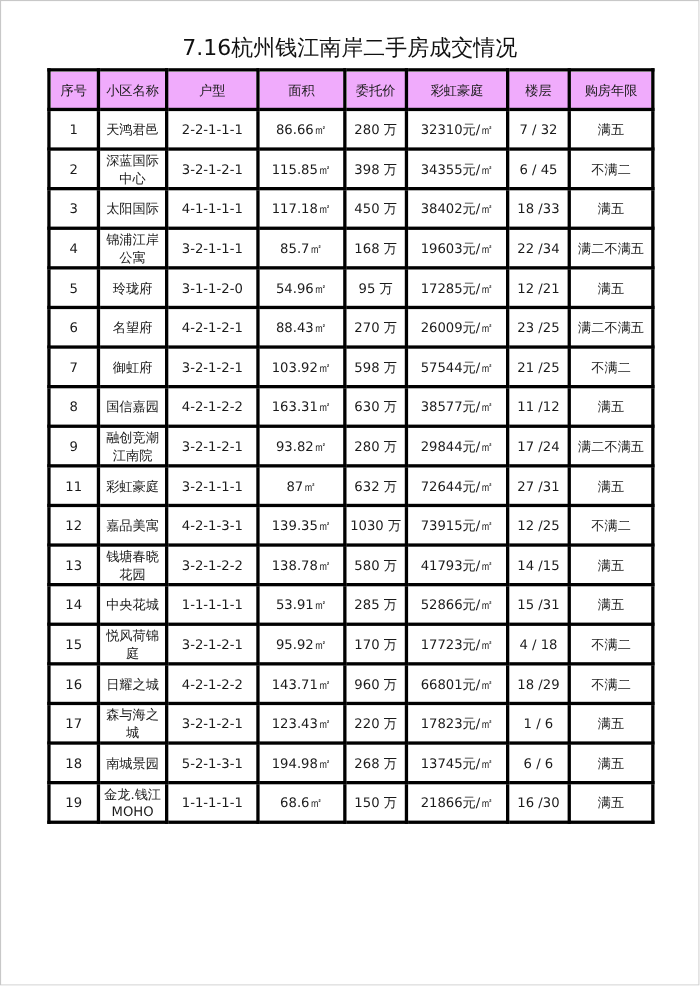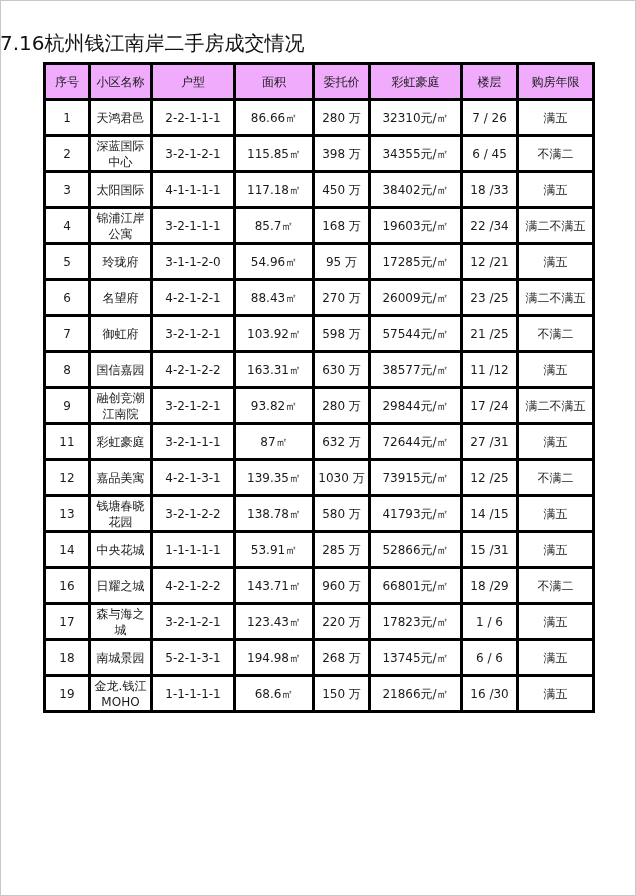--- a/index.html
+++ b/index.html
@@ -11,20 +11,21 @@
     position: relative;
     overflow: hidden;
   }
   .page-frame {
     position: absolute; left: 0; top: 0;
     width: 634px; height: 894px;
     border: 1px solid #c8c8c8;
   }
   .title {
     position: absolute; left: 0; top: 30px; width: 636px;
+    text-align: center;
     font-size: 20px;
     letter-spacing: 0px;
     color: #111;
   }
   table.deals {
     position: absolute; left: 43px; top: 62px;
     border-collapse: collapse;
     table-layout: fixed;
     width: 549px;
     border: 3px solid #000;
@@ -83,21 +84,21 @@
     </tr>
   </thead>
   <tbody id="rows">
       <tr>
         <td>1</td>
         <td class="name-cell">天鸿君邑</td>
         <td>2-2-1-1-1</td>
         <td>86.66㎡</td>
         <td>280 万</td>
         <td>32310元/㎡</td>
-        <td>7 / 26</td>
+        <td>7 / 32</td>
         <td>满五</td>
       </tr>
       <tr>
         <td>2</td>
         <td class="name-cell">深蓝国际中心</td>
         <td>3-2-1-2-1</td>
         <td>115.85㎡</td>
         <td>398 万</td>
         <td>34355元/㎡</td>
         <td>6 / 45</td>
@@ -207,20 +208,30 @@
         <td>14</td>
         <td class="name-cell">中央花城</td>
         <td>1-1-1-1-1</td>
         <td>53.91㎡</td>
         <td>285 万</td>
         <td>52866元/㎡</td>
         <td>15 /31</td>
         <td>满五</td>
       </tr>
       <tr>
+        <td>15</td>
+        <td class="name-cell">悦风荷锦庭</td>
+        <td>3-2-1-2-1</td>
+        <td>95.92㎡</td>
+        <td>170 万</td>
+        <td>17723元/㎡</td>
+        <td>4 / 18</td>
+        <td>不满二</td>
+      </tr>
+      <tr>
         <td>16</td>
         <td class="name-cell">日耀之城</td>
         <td>4-2-1-2-2</td>
         <td>143.71㎡</td>
         <td>960 万</td>
         <td>66801元/㎡</td>
         <td>18 /29</td>
         <td>不满二</td>
       </tr>
       <tr>

